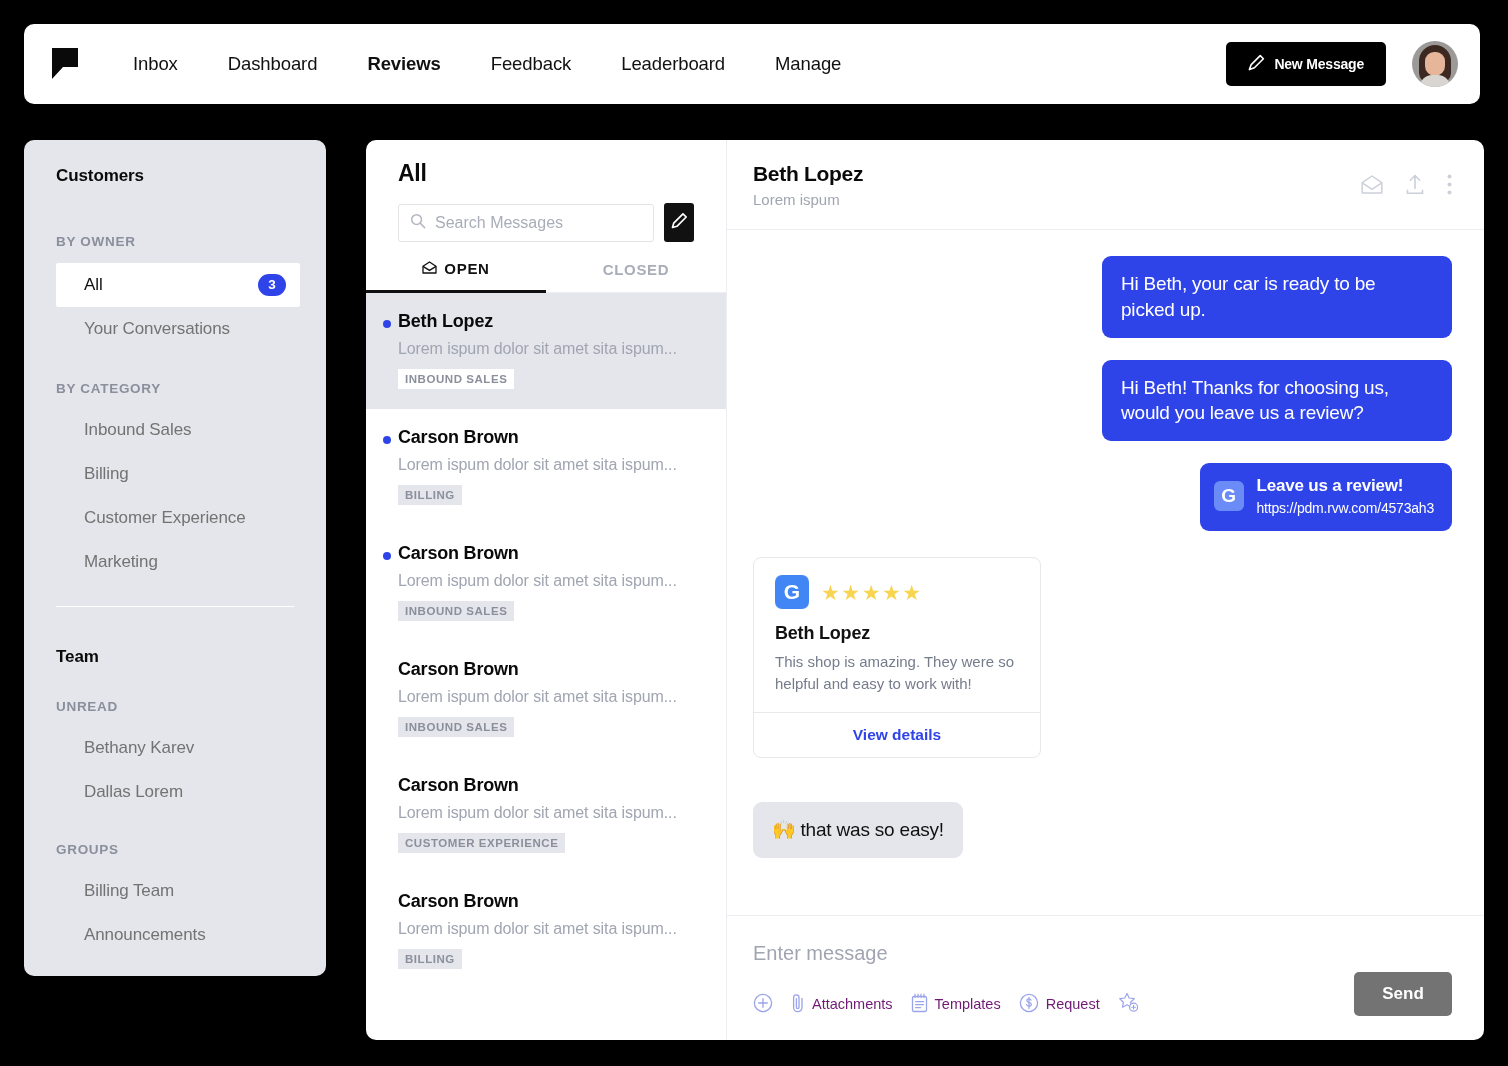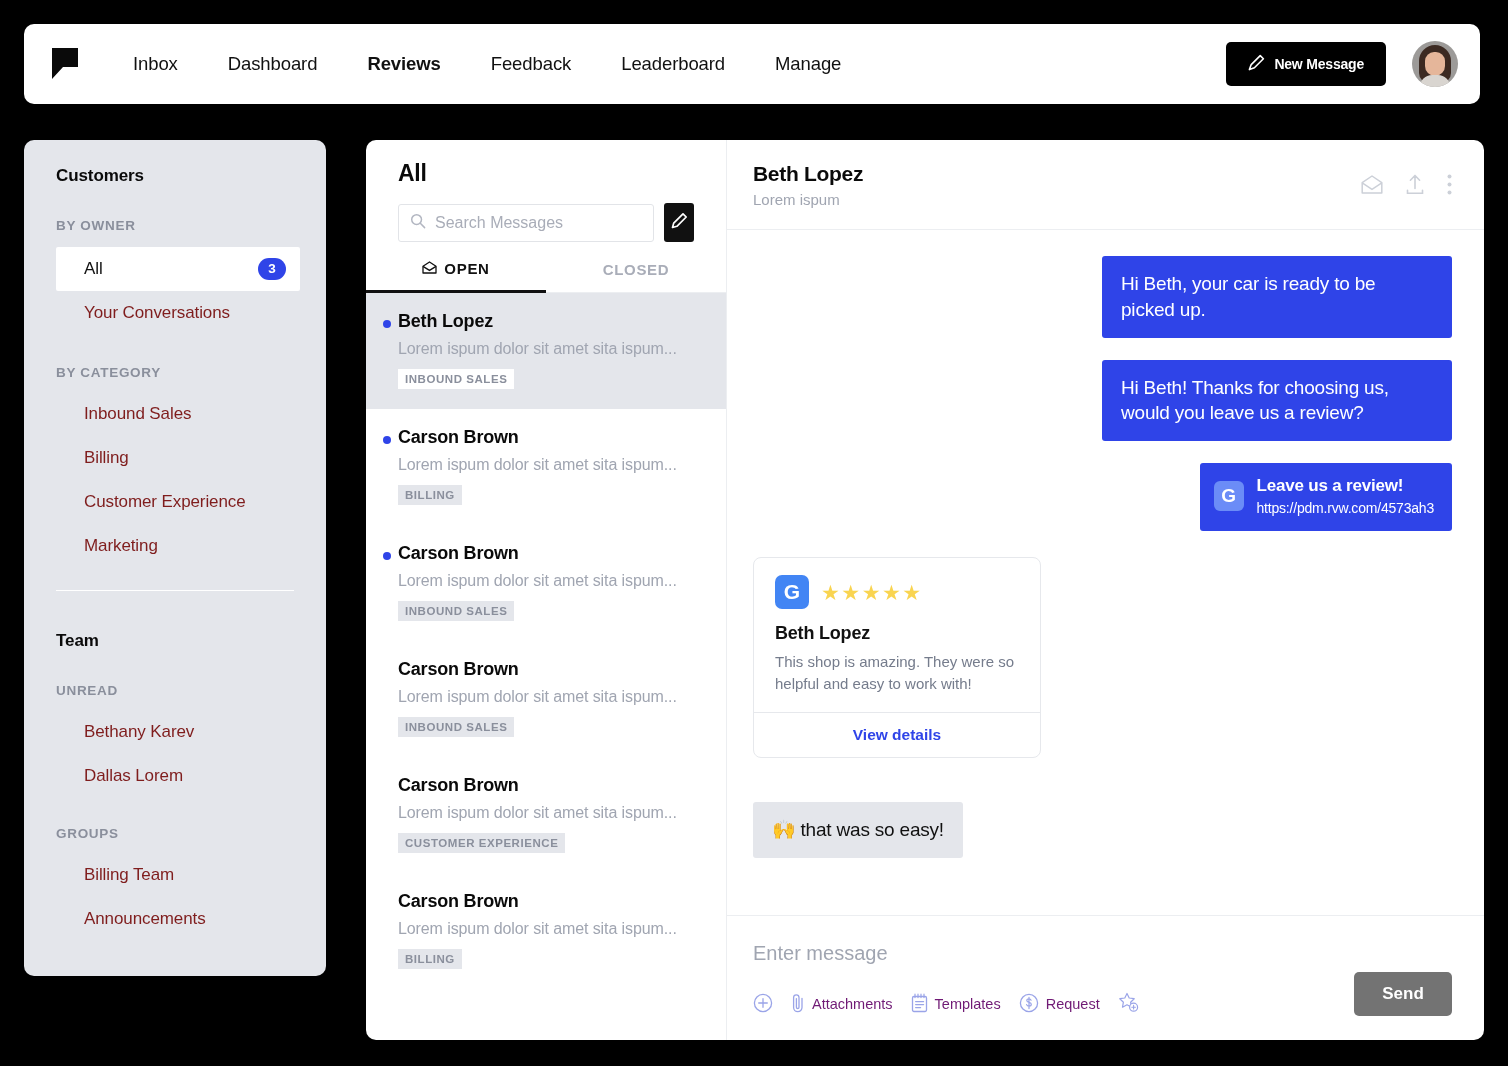--- a/index.html
+++ b/index.html
@@ -88,21 +88,21 @@
   .side-title {
     font-size: 17px; font-weight: bold; color: #0a0a0a;
     padding: 0 0 0 32px; letter-spacing: -0.1px;
   }
   .side-group-label {
     font-size: 13.5px; font-weight: bold; color: #8a8f9c;
     letter-spacing: 0.7px;
     padding: 0 0 0 32px;
   }
   .side-link {
-    font-size: 17px; color: #7f1d1d;
+    font-size: 17px; color: #737373;
     padding: 0 0 0 60px;
     line-height: 44px; height: 44px;
     cursor: pointer;
     letter-spacing: -0.1px;
   }
   .side-link.selected {
     background: #fff;
     color: #111;
     display: flex; align-items: center;
     margin: 0 26px 0 32px;
@@ -221,21 +221,21 @@
 
   .cp-body {
     flex: 1; overflow: hidden;
     padding: 26px 32px 0 26px;
     display: flex; flex-direction: column;
   }
   .msg-row { display: flex; margin-bottom: 22px; }
   .msg-row.out { justify-content: flex-end; }
   .bubble {
     max-width: 350px;
-    border-radius: 3px;
+    border-radius: 9px;
     padding: 15px 19px;
     font-size: 19px; line-height: 1.36;
     letter-spacing: -0.2px;
   }
   .bubble.out { background: #2f44e8; color: #fff; }
   .bubble.in { background: #e4e6eb; color: #111; }
   .bubble.link-card {
     padding: 12px 18px 14px 14px;
     display: flex; align-items: center; gap: 13px;
     max-width: 290px;
@@ -344,21 +344,21 @@
         <div class="hair"></div>
         <div class="face"></div>
         <div class="body"></div>
       </div>
     </div>
   </div>
 
   <div class="sidebar">
     <div class="side-title">Customers</div>
 
-    <div class="side-group-label" style="margin-top:32px;">BY OWNER</div>
+    <div class="side-group-label" style="margin-top:48px;">BY OWNER</div>
     <div style="height:14px"></div>
     <div class="side-link selected">
       <span class="lbl">All</span>
       <span class="badge">3</span>
     </div>
     <div class="side-link">Your Conversations</div>
 
     <div class="side-group-label" style="margin-top:30px;">BY CATEGORY</div>
     <div style="height:12px"></div>
     <div class="side-link">Inbound Sales</div>

